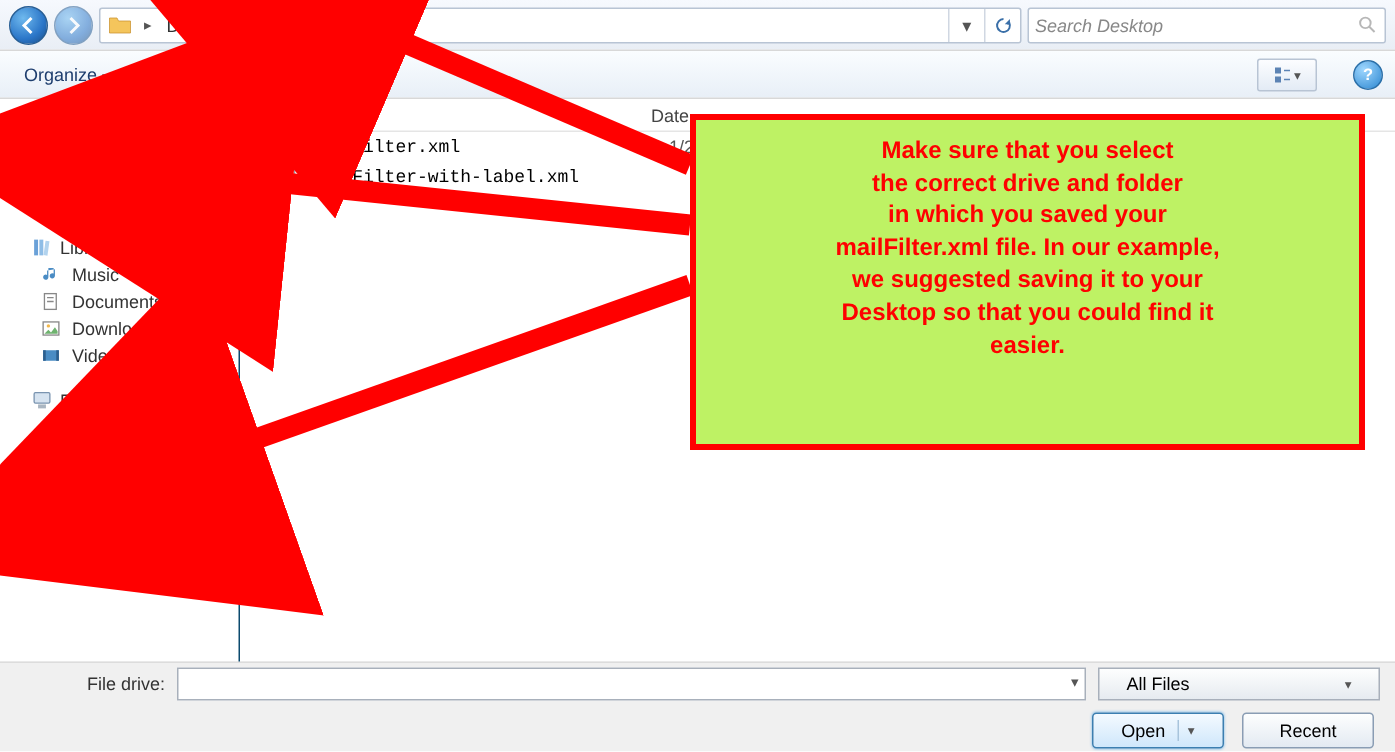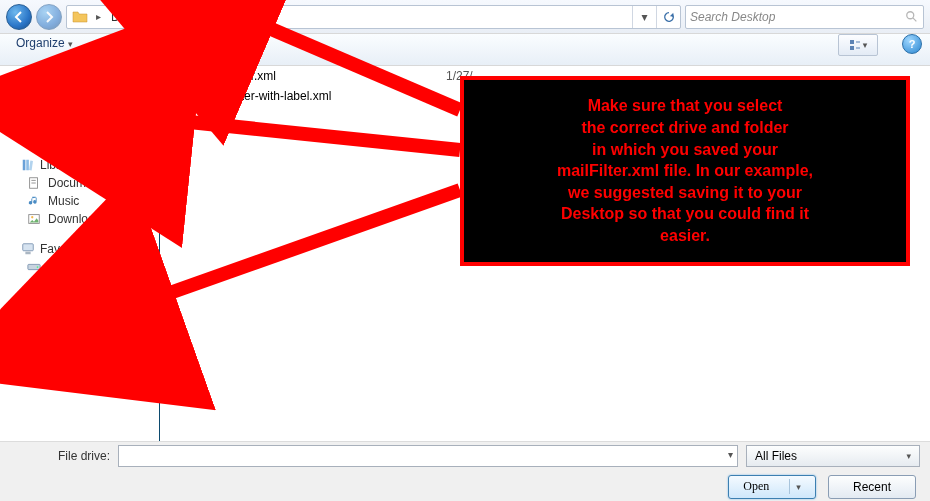--- a/index.html
+++ b/index.html
@@ -14,59 +14,59 @@
   .bc-folder { width: 20px; height: 20px; margin: 0 2px 0 3px; display:flex; align-items:center; justify-content:center; }
   .bc-arrow { padding: 0 4px; color: #555; font-size: 10px; }
   .bc-item { padding: 0 6px; height: 100%; display:flex; align-items:center; color: #333; }
   .bc-spacer { flex: 1; }
   .bc-drop, .bc-refresh { width: 24px; height: 100%; border-left: 1px solid #d0d7e2; display:flex; align-items:center; justify-content:center; color:#555; }
   .search { flex: 1; height: 24px; border: 1px solid #b8c4d4; background:#fff; display:flex; align-items:center; border-radius:2px; padding:0 4px;text-align:center; }
   .search svg { width:14px; height:14px; opacity:0.6; margin-left:4px; }
   .search-text { color:#888; font-style: italic; }
 
   
-  .toolbar { height: 32px; background: linear-gradient(#fafdff,#e8eff7); border-bottom: 1px solid #d8d8d8; display:flex; align-items:flex-start; padding: 0 8px; gap: 24px; }
+  .toolbar { height: 32px; background: linear-gradient(#fafdff,#e8eff7); border-bottom: 1px solid #d8d8d8; display:flex; align-items:center; padding: 0 8px; gap: 24px; }
   .tool-item { color: #1e3e6e; padding: 2px 8px; }
   .tool-spacer { flex:1; }
   .view-ctl { width: 40px; height: 22px; border: 1px solid #b8c4d4; background: linear-gradient(#fcfdff,#e3ebf5); border-radius:2px; display:flex; align-items:center; justify-content:center; gap:2px; }
   .help-btn { width:20px; height:20px; border-radius:50%; background: radial-gradient(circle at 35% 30%, #9fd7ff,#2b86d0); color:#fff; display:flex; align-items:center; justify-content:center; border:1px solid #2b6fa8; font-weight:bold; font-size:11px; }
 
   
   .main { display:flex; height: 375px; }
   .sidebar { width: 160px; border-right: 1px solid #0c4a6e; padding: 6px 2px; overflow:hidden; }
   .side-group { margin-bottom: 12px; }
   .side-head { display:flex; align-items:center; gap:4px; padding: 1px 4px; color:#333; font-size:12px; }
   .expander { color:#888; font-size:9px; width:10px; display:inline-block; }
   .side-item { display:flex; align-items:center; gap:6px; padding: 1px 4px 1px 24px; color:#333; }
   .side-icon { width:16px; height:16px; display:flex; align-items:center; justify-content:center; }
 
   .filelist { flex:1; position:relative; }
   .file-header { height: 22px; border-bottom: 1px solid #e5e5e5; display:flex; align-items:center; padding-left: 24px; color:#444; }
   .fh-name { width: 250px; }
   .fh-date { width: 100px; }
   .file-row { display:flex; align-items:center; padding: 2px 0 2px 24px; height: 20px; }
   .file-icon { width:16px; height:16px; margin-right: 6px; display:flex; align-items:center; justify-content:center; }
-  .file-name { width: 240px; }
+  .file-name { width: 240px; font-family: Liberation Mono, monospace; }
   .file-date { color:#555; }
 
   
   .bottom { height: 60px; background: #f0f0f0; border-top: 1px solid #dcdcdc; padding: 4px 10px; display:flex; flex-direction:column; gap:8px; justify-content:center; }
   .bottom-row { display:flex; align-items:center; gap:8px; }
   .fn-label { width: 100px; text-align: right; color:#333; }
   .fn-input { flex:1; height:22px; border:1px solid #a8b0bb; background:#fff; position:relative; }
   .fn-input::after { content:"▾"; position:absolute; right:4px; top:3px; font-size:10px; color:#555; }
-  .filter-select { width: 174px; height:22px; border:1px solid #a8b0bb; background: linear-gradient(#fdfefe,#e6ebf0); display:flex; align-items:center; justify-content:space-between; padding:0 8px; }
+  .filter-select { width: 188px; height:22px; border:1px solid #a8b0bb; background: linear-gradient(#fdfefe,#e6ebf0); display:flex; align-items:center; justify-content:space-between; padding:0 18px; }
   .btn { width:88px; height:24px; border:1px solid #8a9db4; background: linear-gradient(#fdfefe,#e3eaf2); border-radius:3px; display:flex; align-items:center; justify-content:center; margin-left:4px; }
   .btn-open { border-color:#3c7fb1; box-shadow: 0 0 2px #6fb3e6; background: linear-gradient(#f4faff,#cfe7fb); position:relative; }
-  .btn-open .lbl { padding-right: 20px; border-right: 1px solid #a8c4dc; font-family: Liberation Serif, serif; }
+  .btn-open .lbl { padding-right: 8px; border-right: 1px solid #a8c4dc; }
   .btn-open .dd { padding-left: 6px; font-size:9px; color:#555; }
   .btn-row { display:flex; justify-content:flex-end; padding-right: 4px; }
 
   
-  .annot-box { position:absolute; left: 460px; top: 76px; width: 450px; height: 190px; border: 4px solid red; background: #000000; display:flex; align-items:center; justify-content:center; padding: 10px; }
+  .annot-box { position:absolute; left: 460px; top: 76px; width: 450px; height: 224px; border: 4px solid red; background: #bef264; display:flex; align-items:flex-start; justify-content:center; padding: 10px; }
   .annot-box p { color: red; font-size: 16px; font-weight: 600; text-align:center; line-height: 1.35; white-space: pre-line; }
 
   svg.arrow-svg { position:absolute; left:0; top:0; width:930px; height:501px; pointer-events:none; }
 
   .folder-svg { fill:#f4c55c; stroke:#c9922d; stroke-width:0.5; }
   .xml-icon rect { fill:#fff; stroke:#9aa3ae; }
   .xml-icon text { fill:#5a77a8; font-size:6px; font-family:monospace; }
 </style>
 </head>
 <body>
@@ -175,44 +175,54 @@
               <rect x="2" y="2" width="3" height="12" fill="#6aa1d8"></rect>
               <rect x="6" y="2" width="3" height="12" fill="#8fbde6"></rect>
               <rect x="10" y="3" width="3" height="11" fill="#b2d3ee" transform="rotate(8 11 8)"></rect>
             </svg>
           </span>
         <span>Libraries</span>
       </div>
       <div class="side-item">
         <span class="side-icon">
             <svg viewBox="0 0 16 16" width="14" height="14">
+              <path d="M6 3v7a2 2 0 1 1-1-1.7V5l6-1v5a2 2 0 1 1-1-1.7V3z" fill="#4a8cc4"></path>
+            </svg>
+          </span>
+        <span>Music</span>
+      </div>
+      <div class="side-item">
+        <span class="side-icon">
+            <svg viewBox="0 0 16 16" width="14" height="14">
               <rect x="3" y="2" width="9" height="12" fill="#fff" stroke="#888"></rect>
               <line x1="5" y1="5" x2="10" y2="5" stroke="#888"></line>
               <line x1="5" y1="8" x2="10" y2="8" stroke="#888"></line>
             </svg>
           </span>
         <span>Documents</span>
       </div>
       <div class="side-item">
         <span class="side-icon">
             <svg viewBox="0 0 16 16" width="14" height="14">
-              <path d="M6 3v7a2 2 0 1 1-1-1.7V5l6-1v5a2 2 0 1 1-1-1.7V3z" fill="#4a8cc4"></path>
-            </svg>
-          </span>
-        <span>Music</span>
-      </div>
-      <div class="side-item">
-        <span class="side-icon">
-            <svg viewBox="0 0 16 16" width="14" height="14">
               <rect x="2" y="3" width="12" height="10" fill="#fff" stroke="#888"></rect>
               <circle cx="6" cy="6" r="1.3" fill="#f3b84b"></circle>
               <path d="M3 12l3-3 2 2 3-4 2 3v2z" fill="#6fb36f"></path>
             </svg>
           </span>
         <span>Downloads</span>
+      </div>
+      <div class="side-item">
+        <span class="side-icon">
+            <svg viewBox="0 0 16 16" width="14" height="14">
+              <rect x="2" y="4" width="12" height="8" fill="#4a8cc4"></rect>
+              <rect x="2" y="4" width="2" height="8" fill="#2d5f8e"></rect>
+              <rect x="12" y="4" width="2" height="8" fill="#2d5f8e"></rect>
+            </svg>
+          </span>
+        <span>Videos</span>
       </div>
     </div>
 
     <div class="side-group">
       <div class="side-head">
         <span class="expander"></span>
         <span class="side-icon">
             <svg viewBox="0 0 16 16" width="14" height="14">
               <rect x="2" y="2" width="12" height="8" rx="1" fill="#d6e3f0" stroke="#7a94b0"></rect>
               <rect x="5" y="11" width="6" height="3" fill="#aab6c2"></rect>
@@ -250,20 +260,24 @@
               <rect x="5" y="9" width="6" height="4" fill="#6aa1d8"></rect>
               <path d="M4 6v2h8V6M8 8v1" stroke="#4a7ca8" fill="none"></path>
             </svg>
           </span>
         <span>Network</span>
       </div>
     </div>
   </div>
 
   <div class="filelist">
+    <div class="file-header">
+      <span class="fh-name">Name</span>
+      <span class="fh-date">Date</span>
+    </div>
     <div class="file-row">
       <span class="file-icon xml-icon">
           <svg viewBox="0 0 16 16" width="14" height="14">
             <rect x="2" y="1" width="11" height="14"></rect>
             <text x="3" y="9">&lt;/&gt;</text>
           </svg>
         </span>
       <span class="file-name">mailFilter.xml</span>
       <span class="file-date">1/27/</span>
     </div>

